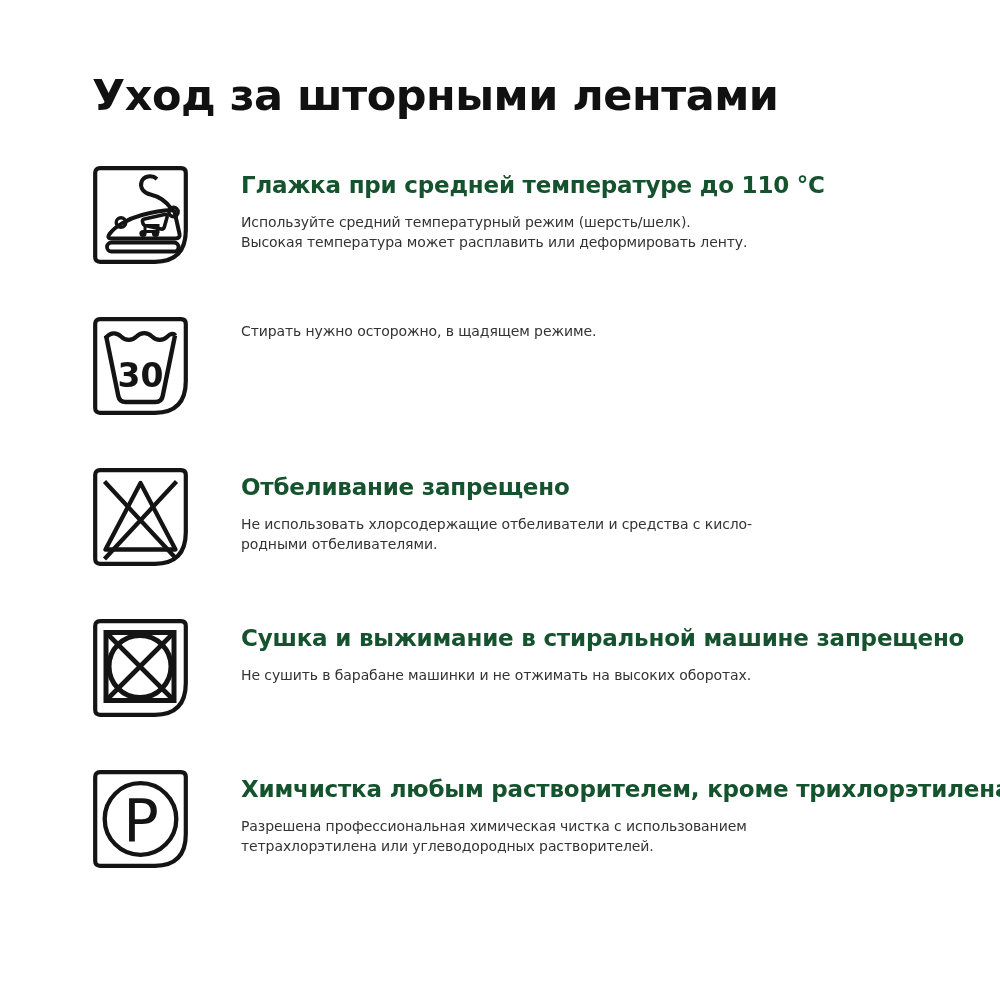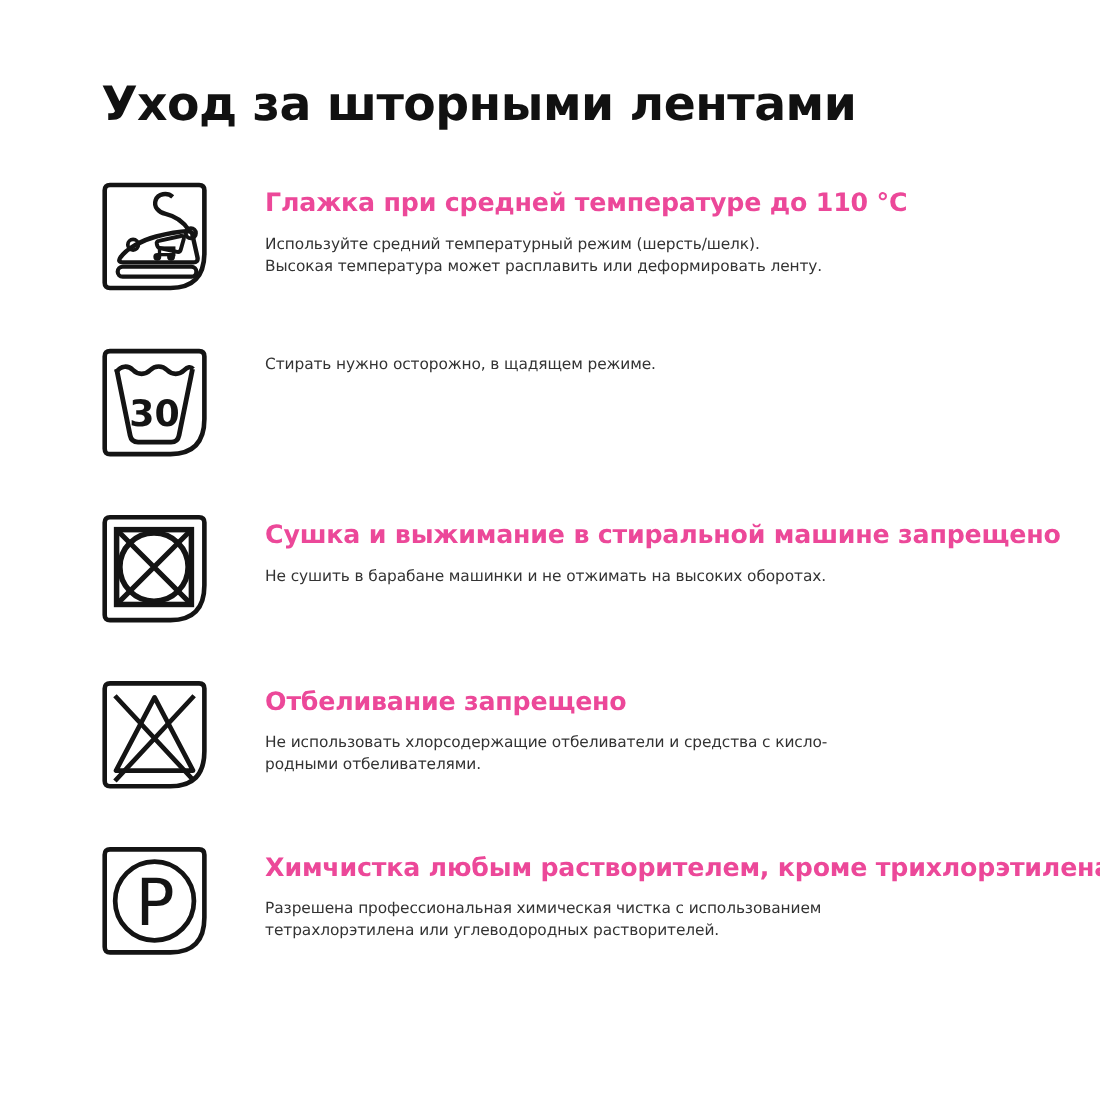--- a/index.html
+++ b/index.html
@@ -42,21 +42,21 @@
   .care-text {
     flex: 1;
     min-width: 0;
     padding-top: 6px;
   }
   .care-heading {
     margin: 0 0 13px 0;
     font-size: 23px;
     font-weight: 700;
     line-height: 1.28;
-    color: #ec4899;
+    color: #14532d;
     white-space: nowrap;
     letter-spacing: -0.2px;
   }
   .care-body {
     margin: 0;
     font-size: 14px;
     line-height: 1.42;
     color: #333333;
     white-space: pre-line;
     letter-spacing: -0.1px;
@@ -108,40 +108,40 @@
       <text x="48.5" y="71" font-size="33" font-weight="700" text-anchor="middle" fill="#141414">30</text>
     </svg>
     <div class="care-text">
       <p class="care-body">Стирать нужно осторожно, в щадящем режиме.</p>
     </div>
   </div>
 
   <div class="care-row">
     <svg class="care-icon" viewBox="0 0 97 100" aria-hidden="true">
       <path class="icon-stroke" stroke-width="4.2" fill="#ffffff" d="M3.2 8 Q3.2 3.2 8 3.2 H89 Q93.8 3.2 93.8 8 V65 Q93.8 96.8 63 96.8 H8 Q3.2 96.8 3.2 92 Z"></path>
+      <path class="icon-stroke" stroke-width="4.3" stroke-linejoin="round" d="M48.5 16 L13.5 82.5 H83.5 Z"></path>
+      <path class="icon-stroke" stroke-width="4.3" d="M12.5 14.5 L84.5 92 M84.5 14.5 L12.5 92"></path>
+    </svg>
+    <div class="care-text">
+      <h2 class="care-heading">Отбеливание запрещено</h2>
+      <p class="care-body">Не использовать хлорсодержащие отбеливатели и средства с кисло-
+родными отбеливателями.</p>
+    </div>
+  </div>
+
+  <div class="care-row">
+    <svg class="care-icon" viewBox="0 0 97 100" aria-hidden="true">
+      <path class="icon-stroke" stroke-width="4.2" fill="#ffffff" d="M3.2 8 Q3.2 3.2 8 3.2 H89 Q93.8 3.2 93.8 8 V65 Q93.8 96.8 63 96.8 H8 Q3.2 96.8 3.2 92 Z"></path>
       <rect class="icon-stroke" stroke-width="5" x="14" y="14.5" width="68" height="68"></rect>
       <circle class="icon-stroke" stroke-width="5" cx="48" cy="48.5" r="31"></circle>
       <path class="icon-stroke" stroke-width="4.6" d="M14.5 15 L81.5 82 M81.5 15 L14.5 82"></path>
     </svg>
     <div class="care-text">
       <h2 class="care-heading">Сушка и выжимание в стиральной машине запрещено</h2>
       <p class="care-body">Не сушить в барабане машинки и не отжимать на высоких оборотах.</p>
-    </div>
-  </div>
-
-  <div class="care-row">
-    <svg class="care-icon" viewBox="0 0 97 100" aria-hidden="true">
-      <path class="icon-stroke" stroke-width="4.2" fill="#ffffff" d="M3.2 8 Q3.2 3.2 8 3.2 H89 Q93.8 3.2 93.8 8 V65 Q93.8 96.8 63 96.8 H8 Q3.2 96.8 3.2 92 Z"></path>
-      <path class="icon-stroke" stroke-width="4.3" stroke-linejoin="round" d="M48.5 16 L13.5 82.5 H83.5 Z"></path>
-      <path class="icon-stroke" stroke-width="4.3" d="M12.5 14.5 L84.5 92 M84.5 14.5 L12.5 92"></path>
-    </svg>
-    <div class="care-text">
-      <h2 class="care-heading">Отбеливание запрещено</h2>
-      <p class="care-body">Не использовать хлорсодержащие отбеливатели и средства с кисло-
-родными отбеливателями.</p>
     </div>
   </div>
 
   <div class="care-row">
     <svg class="care-icon" viewBox="0 0 97 100" aria-hidden="true">
       <path class="icon-stroke" stroke-width="4.2" fill="#ffffff" d="M3.2 8 Q3.2 3.2 8 3.2 H89 Q93.8 3.2 93.8 8 V65 Q93.8 96.8 63 96.8 H8 Q3.2 96.8 3.2 92 Z"></path>
       <circle class="icon-stroke" stroke-width="4.3" cx="48.5" cy="50" r="35.8"></circle>
       <text x="49" y="71.5" font-size="59" font-weight="400" text-anchor="middle" fill="#141414">P</text>
     </svg>
     <div class="care-text">

